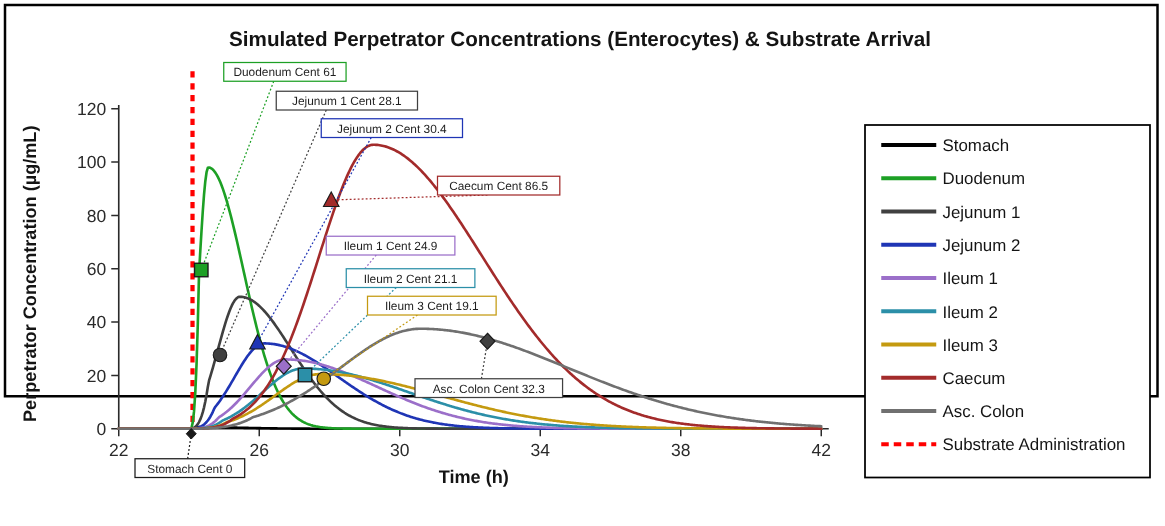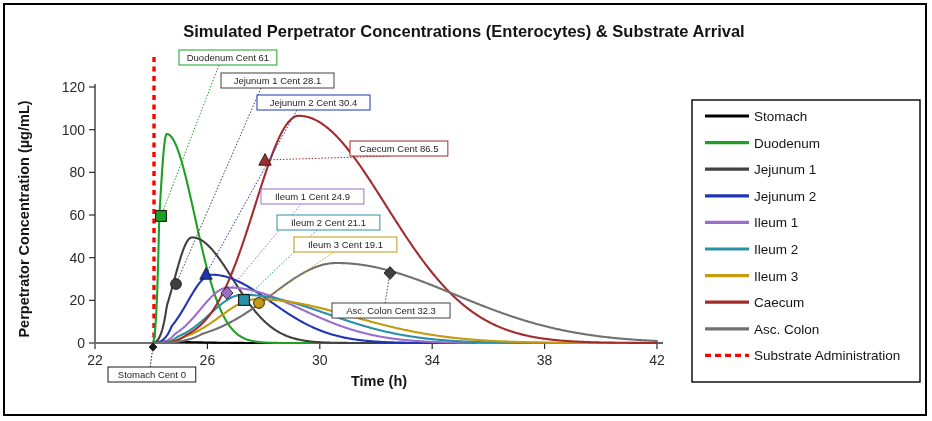--- a/index.html
+++ b/index.html
@@ -1,18 +1,18 @@
 <!DOCTYPE html>
 <html><head>
 <meta charset="utf-8">
 <style>
   html,body{margin:0;padding:0;background:#ffffff;}
   body{width:932px;height:421px;font-family:"Liberation Sans",sans-serif;overflow:hidden;}
   #chart-frame{
-    position:absolute;left:3px;top:3px;width:924px;height:413px;
+    position:absolute;left:3px;top:3px;width:924px;height:315px;
     border:2px solid #000000;background:#ffffff;box-sizing:border-box;
   }
   svg{display:block;}
   text{font-family:"Liberation Sans",sans-serif;fill:#1f1f1f;}
   .chart-title{font-size:16.5px;font-weight:bold;fill:#141414;}
   .axis-title{font-size:14.5px;font-weight:bold;fill:#141414;}
   .tick-label{font-size:14px;fill:#2a2a2a;}
   .legend-label{font-size:13.5px;fill:#141414;}
   .callout-text{font-size:9.5px;}
   .axis-line{stroke:#2a2a2a;stroke-width:1.3;fill:none;}

